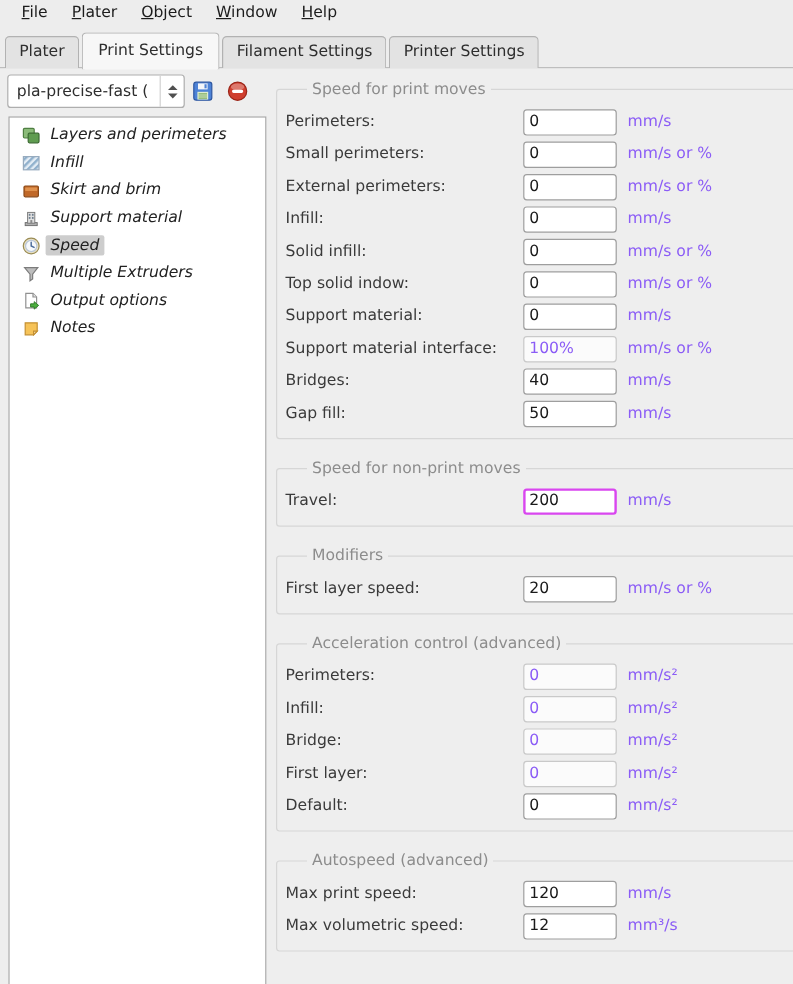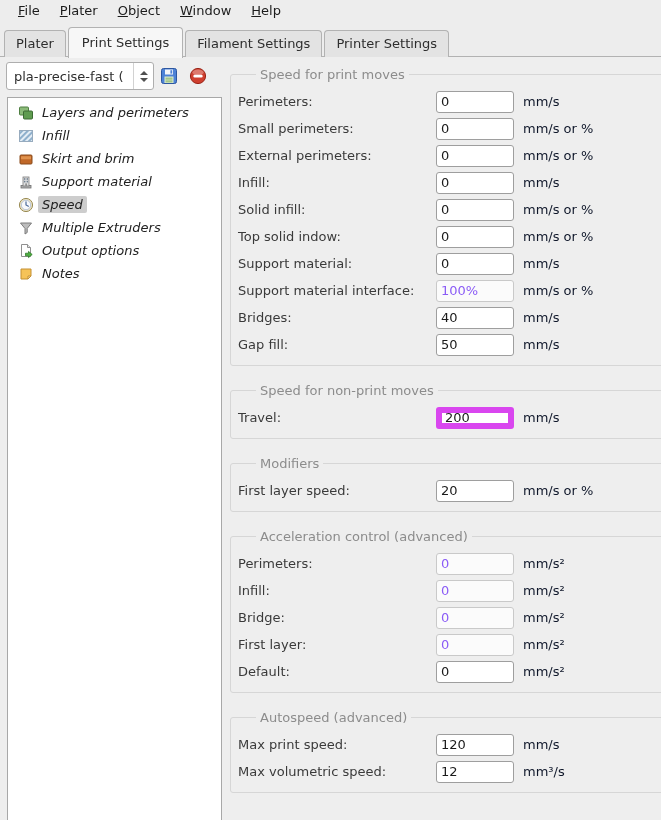--- a/index.html
+++ b/index.html
@@ -60,22 +60,22 @@
   fieldset.group legend { font-size:13px; color:#8c8c8c; padding:0 4px;
                           margin-left:18px; }
   .row { height:27px; display:flex; align-items:center; }
   .row-label { width:198px; flex:none; font-size:13px; color:#3a3a3a;
                white-space:nowrap; }
   .row-input { flex:none; width:78px; height:22px; border:1px solid #9e9e9e;
                border-radius:3px; padding:0 4px; font-size:13px;
                font-family:"DejaVu Sans", sans-serif; color:#1a1a1a;
                background:#ffffff; }
   .row-input:disabled { border-color:#c9c9c9; color:#8b5cf6; background:#fbfbfb; }
-  .row-input.focused { border:6px solid #d946ef; padding:0 3px; outline:none; }
-  .row-unit { margin-left:9px; font-size:13px; color:#0f172a; white-space:nowrap; }
+  .row-input.focused { border:2px solid #d946ef; padding:0 3px; outline:none; }
+  .row-unit { margin-left:9px; font-size:13px; color:#8b5cf6; white-space:nowrap; }
 </style>
 </head>
 <body>
 
 <svg width="0" height="0" style="position:absolute" aria-hidden="true">
   <defs>
     <pattern id="hatch" width="4" height="4" patternUnits="userSpaceOnUse" patternTransform="rotate(45)">
       <rect width="4" height="4" fill="#e4edf5"></rect>
       <line x1="1" y1="0" x2="1" y2="4" stroke="#8fb0cc" stroke-width="2"></line>
     </pattern>

